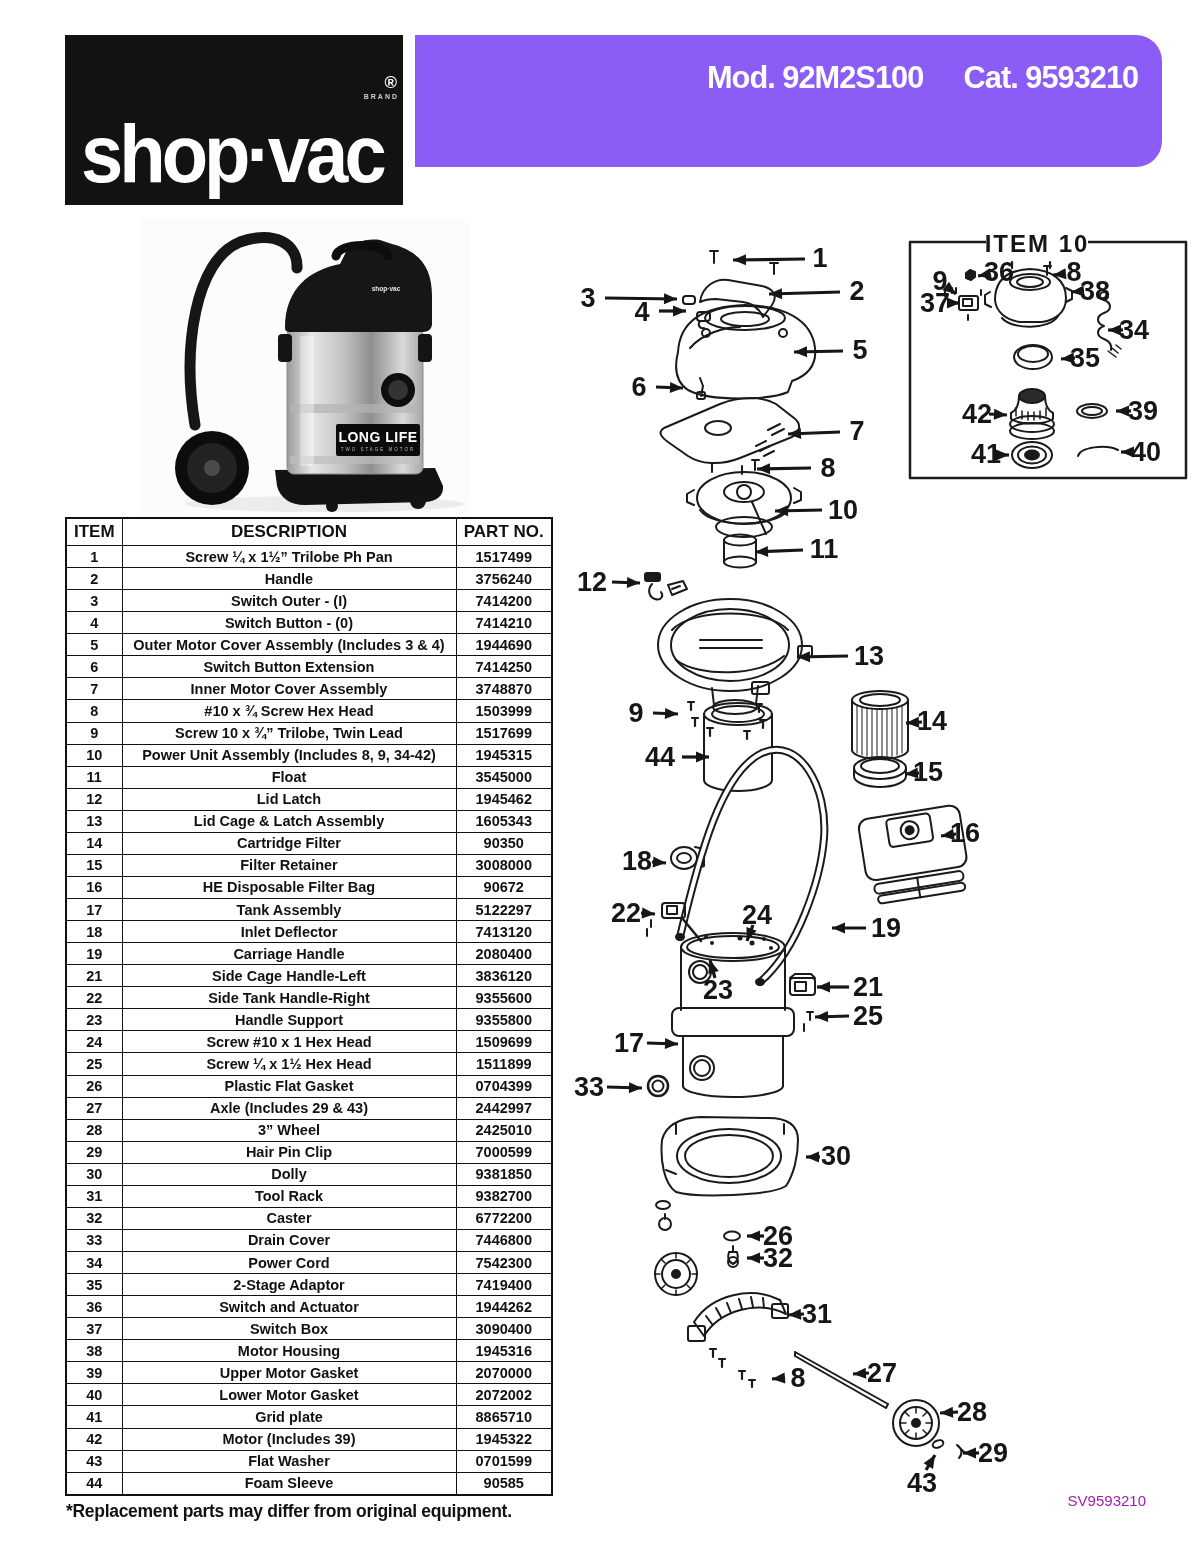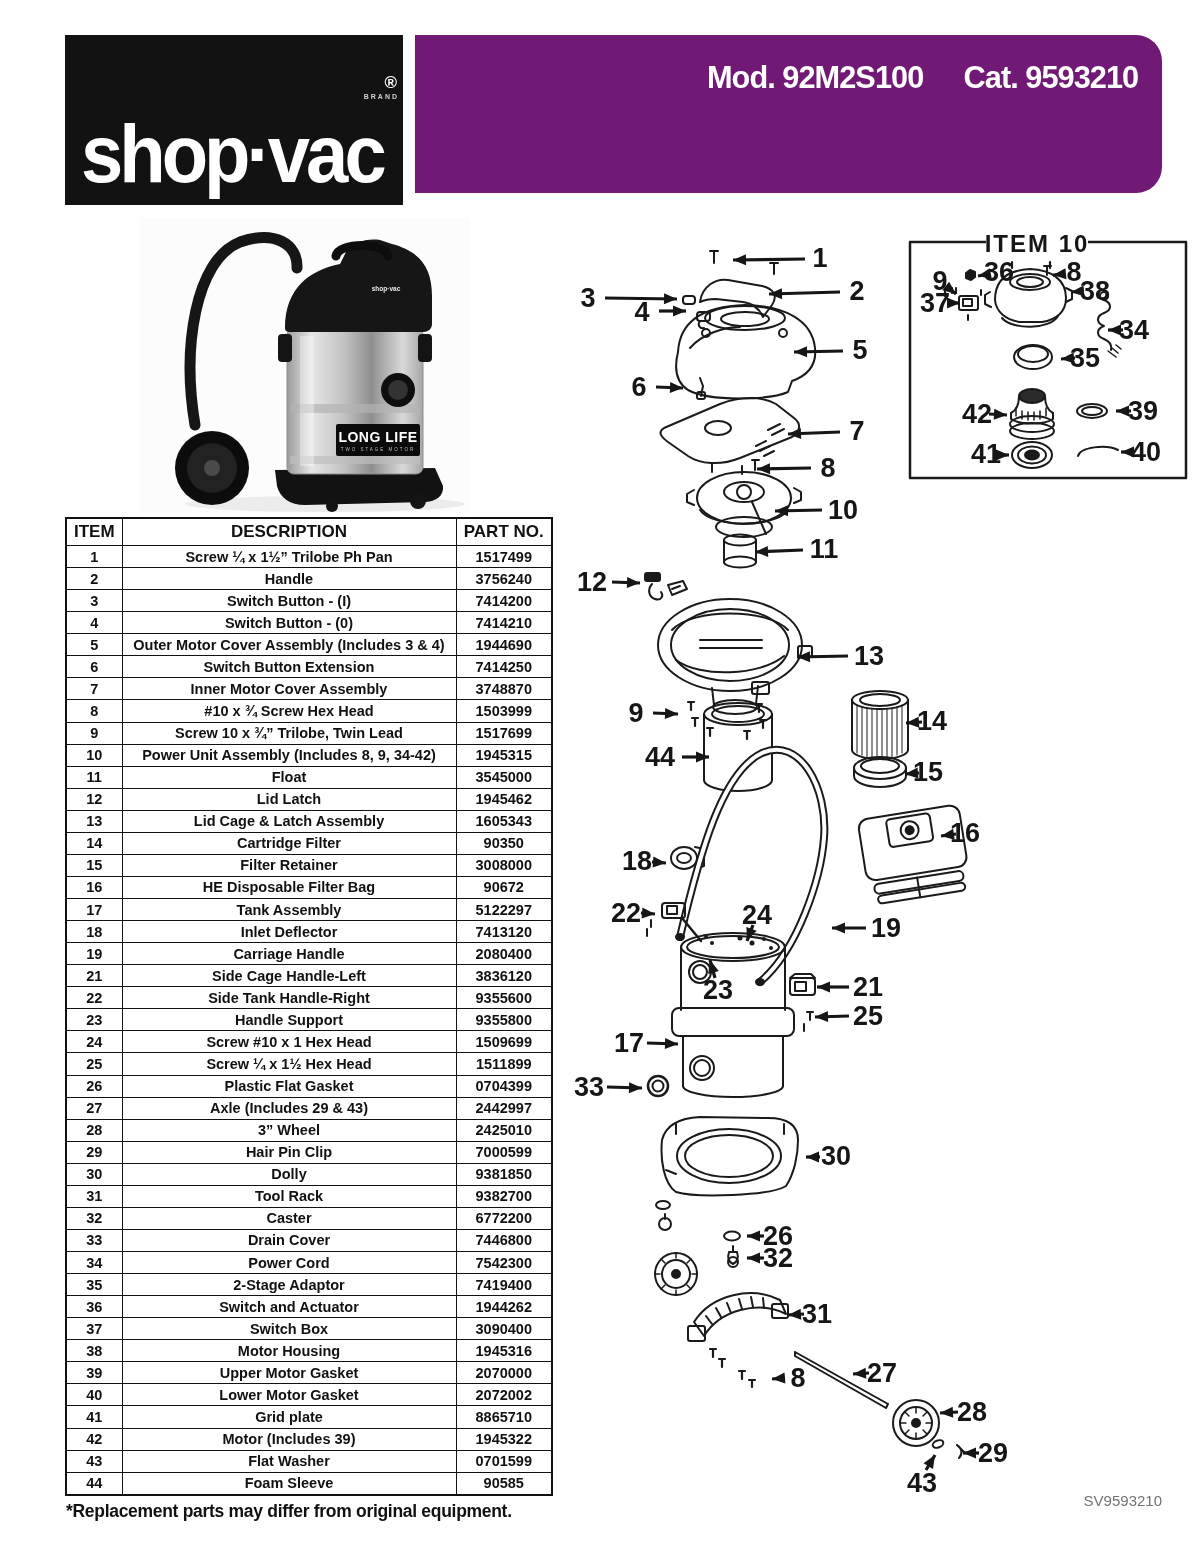--- a/index.html
+++ b/index.html
@@ -12,21 +12,21 @@
     position:absolute;left:65px;top:35px;width:338px;height:170px;background:#121212;
   }
   .logo-text{
     position:absolute;left:16px;bottom:10px;color:#fff;font-weight:bold;
     font-size:76px;letter-spacing:-4px;line-height:1;transform:scaleY(1.08);transform-origin:bottom left;
     white-space:nowrap;
   }
   .logo-reg{position:absolute;right:6px;top:38px;color:#fff;font-size:17px;font-weight:bold;}
   .logo-brand{position:absolute;right:4px;top:58px;color:#cfcfcf;font-size:7px;letter-spacing:2px;font-weight:bold;}
   .banner{
-    position:absolute;left:415px;top:35px;width:747px;height:158px;background:#701a75;
+    position:absolute;left:415px;top:35px;width:747px;height:132px;background:#8b5cf6;
     border-radius:0 26px 26px 0;
   }
   .banner-line{
     position:absolute;top:24px;right:24px;color:#fff;font-weight:bold;font-size:32px;
     letter-spacing:-1px;white-space:nowrap;transform:scaleX(.96);transform-origin:top right;
   }
   .banner-line .gap{display:inline-block;width:42px;}
   
   .table-wrap{position:absolute;left:65px;top:517px;width:450px;height:979px;}
   table.parts{
@@ -37,21 +37,21 @@
     border:1.5px solid #111;text-align:center;vertical-align:middle;
     padding:0 2px;overflow:hidden;white-space:nowrap;
   }
   table.parts th{font-size:17px;font-weight:bold;letter-spacing:0px;height:26px;}
   table.parts td{font-size:14.5px;font-weight:bold;transform-origin:center;}
   col.c-item{width:56px;}col.c-desc{width:334px;}col.c-part{width:96px;}
   .footnote{
     position:absolute;left:66px;top:1501px;font-size:17.5px;font-weight:bold;letter-spacing:-0.3px;
   }
   .doc-code{
-    position:absolute;right:38px;top:1492px;font-size:15px;color:#737373;letter-spacing:0px;
+    position:absolute;right:54px;top:1492px;font-size:15px;color:#a21caf;letter-spacing:0px;
   }
   
   .diagram{position:absolute;left:550px;top:225px;width:645px;height:1305px;}
   svg text.callout{
     font-family:"Liberation Sans","DejaVu Sans",sans-serif;font-weight:bold;font-size:27px;fill:#161616;
   }
   svg text.inset-title{
     font-family:"Liberation Sans","DejaVu Sans",sans-serif;font-weight:bold;font-size:24px;fill:#161616;letter-spacing:2px;
   }
   
@@ -130,21 +130,21 @@
             <td>Screw ¼ x 1½” Trilobe Ph Pan</td>
             <td>1517499</td>
           </tr>
           <tr>
             <td>2</td>
             <td>Handle</td>
             <td>3756240</td>
           </tr>
           <tr>
             <td>3</td>
-            <td>Switch Button -  (I)</td>
+            <td>Switch Outer -  (I)</td>
             <td>7414200</td>
           </tr>
           <tr>
             <td>4</td>
             <td>Switch Button -  (0)</td>
             <td>7414210</td>
           </tr>
           <tr>
             <td>5</td>
             <td>Outer Motor Cover Assembly (Includes 3 &amp; 4)</td>

